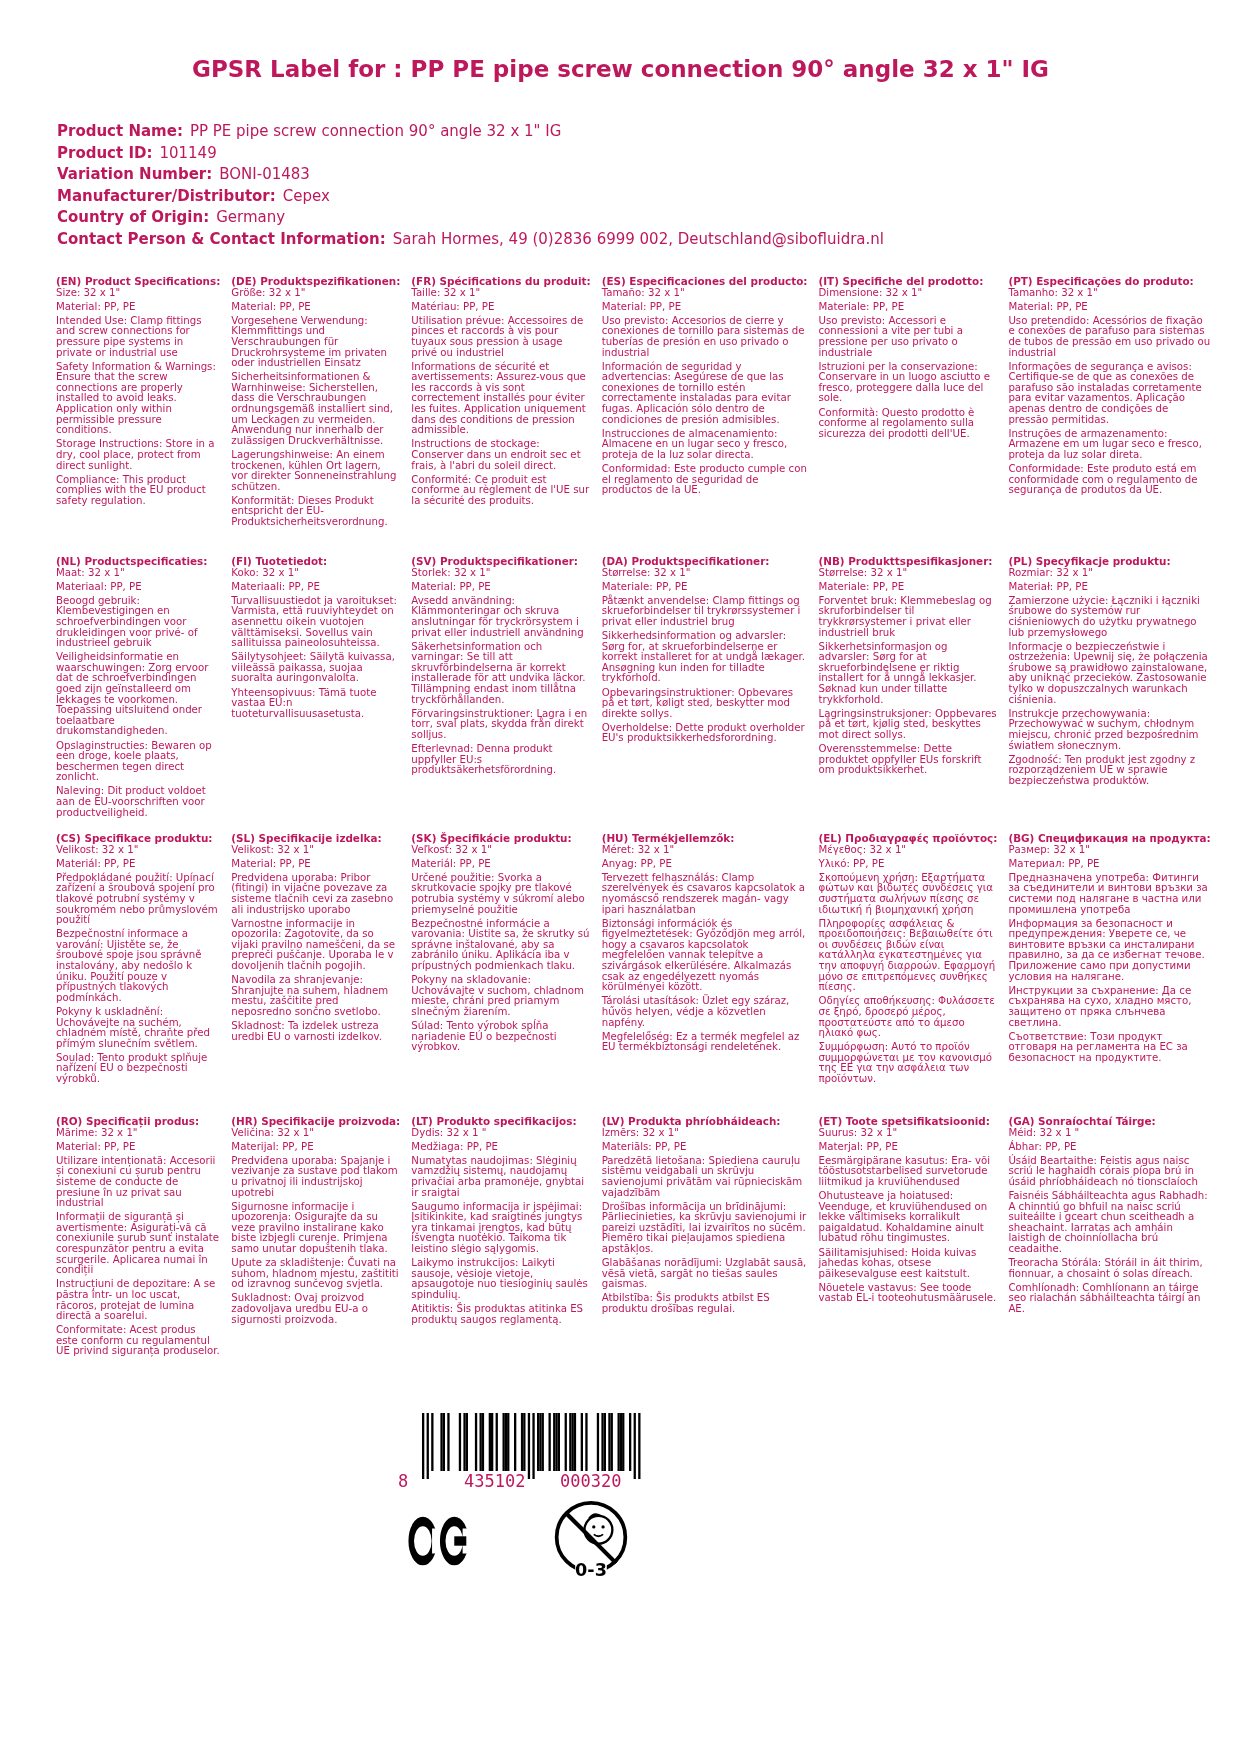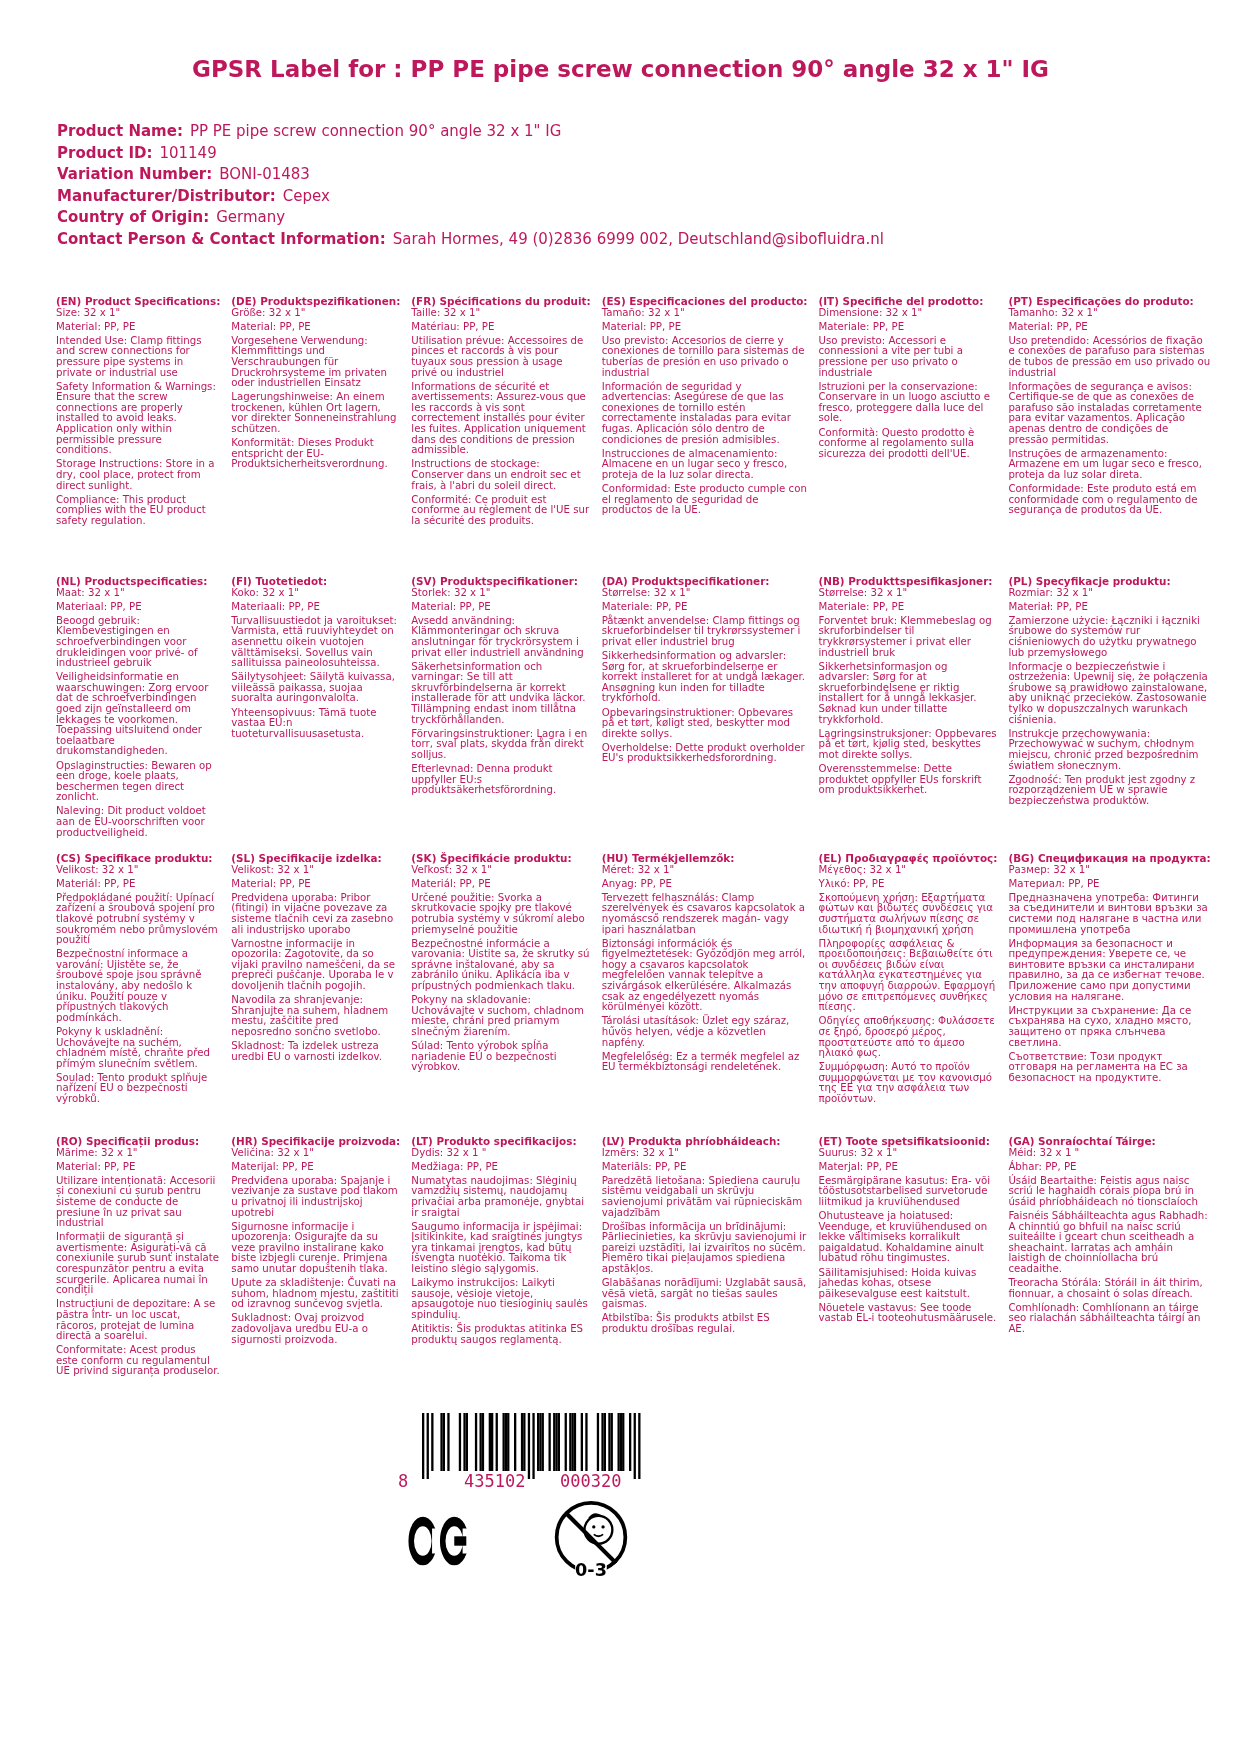--- a/index.html
+++ b/index.html
@@ -6,21 +6,21 @@
   .page{position:relative;width:1241px;height:1754px;background:#fff;color:#be185d;
         font-family:"DejaVu Sans","Liberation Sans",sans-serif;overflow:hidden;}
   .page-title{position:absolute;top:56px;left:0;width:100%;text-align:center;
               font-size:23px;font-weight:bold;margin:0;}
   .product-info{position:absolute;top:121px;left:57px;font-size:15px;line-height:21.5px;}
   .info-row{white-space:nowrap;}
   .info-label{font-weight:bold;margin-right:7px;}
   .spec-grid{position:absolute;top:276px;left:56px;width:1130px;display:grid;
              grid-template-columns:repeat(6,1fr);column-gap:11px;
              grid-template-rows:280px 277px 283px auto;align-items:start;}
-  .spec-block{font-size:10.2px;line-height:10.6px;margin-top:20px;}
+  .spec-block{font-size:10.2px;line-height:10.6px;}
   .spec-title{font-weight:bold;font-size:10.4px;white-space:nowrap;margin:0 0 1px 0;}
   .spec-block p{margin:3.5px 0 0 0;overflow-wrap:break-word;}
   .spec-block p.size-line{margin-top:0;}
   .footer{position:absolute;left:0;top:1400px;width:1241px;height:354px;}
   .barcode{position:absolute;left:392px;top:13px;width:260px;height:92px;}
   .barcode svg{position:absolute;left:30px;top:0;}
   .barcode-digits{position:absolute;left:0;top:58px;width:260px;height:22px;
                   font-family:"DejaVu Sans Mono","Liberation Mono",monospace;font-size:17px;}
   .bd0{position:absolute;left:6px;}
   .bd1{position:absolute;left:72px;}
@@ -51,20 +51,21 @@
         <p>Intended Use: Clamp fittings and screw connections for pressure pipe systems in private or industrial use</p>
         <p>Safety Information &amp; Warnings: Ensure that the screw connections are properly installed to avoid leaks. Application only within permissible pressure conditions.</p>
         <p>Storage Instructions: Store in a dry, cool place, protect from direct sunlight.</p>
         <p>Compliance: This product complies with the EU product safety regulation.</p>
       </div>
       <div class="spec-block">
         <div class="spec-title">(DE) Produktspezifikationen:</div>
         <p class="size-line">Größe: 32 x 1"</p>
         <p>Material: PP, PE</p>
         <p>Vorgesehene Verwendung: Klemmfittings und Verschraubungen für Druckrohrsysteme im privaten oder industriellen Einsatz</p>
+        <p>Sicherheitsinformationen &amp; Warnhinweise: Sicherstellen, dass die Verschraubungen ordnungsgemäß installiert sind, um Leckagen zu vermeiden. Anwendung nur innerhalb der zulässigen Druckverhältnisse.</p>
         <p>Lagerungshinweise: An einem trockenen, kühlen Ort lagern, vor direkter Sonneneinstrahlung schützen.</p>
         <p>Konformität: Dieses Produkt entspricht der EU-Produktsicherheitsverordnung.</p>
       </div>
       <div class="spec-block">
         <div class="spec-title">(FR) Spécifications du produit:</div>
         <p class="size-line">Taille: 32 x 1"</p>
         <p>Matériau: PP, PE</p>
         <p>Utilisation prévue: Accessoires de pinces et raccords à vis pour tuyaux sous pression à usage privé ou industriel</p>
         <p>Informations de sécurité et avertissements: Assurez-vous que les raccords à vis sont correctement installés pour éviter les fuites. Application uniquement dans des conditions de pression admissible.</p>
         <p>Instructions de stockage: Conserver dans un endroit sec et frais, à l'abri du soleil direct.</p>
@@ -130,21 +131,21 @@
         <p>Sikkerhedsinformation og advarsler: Sørg for, at skrueforbindelserne er korrekt installeret for at undgå lækager. Ansøgning kun inden for tilladte trykforhold.</p>
         <p>Opbevaringsinstruktioner: Opbevares på et tørt, køligt sted, beskytter mod direkte sollys.</p>
         <p>Overholdelse: Dette produkt overholder EU's produktsikkerhedsforordning.</p>
       </div>
       <div class="spec-block">
         <div class="spec-title">(NB) Produkttspesifikasjoner:</div>
         <p class="size-line">Størrelse: 32 x 1"</p>
         <p>Materiale: PP, PE</p>
         <p>Forventet bruk: Klemmebeslag og skruforbindelser til trykkrørsystemer i privat eller industriell bruk</p>
         <p>Sikkerhetsinformasjon og advarsler: Sørg for at skrueforbindelsene er riktig installert for å unngå lekkasjer. Søknad kun under tillatte trykkforhold.</p>
-        <p>Lagringsinstruksjoner: Oppbevares på et tørt, kjølig sted, beskyttes mot direkte sollys.</p>
+        <p>Lagringsinstruksjoner: Oppbevares på et tørt, kjølig sted, beskyttes mot direct sollys.</p>
         <p>Overensstemmelse: Dette produktet oppfyller EUs forskrift om produktsikkerhet.</p>
       </div>
       <div class="spec-block">
         <div class="spec-title">(PL) Specyfikacje produktu:</div>
         <p class="size-line">Rozmiar: 32 x 1"</p>
         <p>Materiał: PP, PE</p>
         <p>Zamierzone użycie: Łączniki i łączniki śrubowe do systemów rur ciśnieniowych do użytku prywatnego lub przemysłowego</p>
         <p>Informacje o bezpieczeństwie i ostrzeżenia: Upewnij się, że połączenia śrubowe są prawidłowo zainstalowane, aby uniknąć przecieków. Zastosowanie tylko w dopuszczalnych warunkach ciśnienia.</p>
         <p>Instrukcje przechowywania: Przechowywać w suchym, chłodnym miejscu, chronić przed bezpośrednim światłem słonecznym.</p>
         <p>Zgodność: Ten produkt jest zgodny z rozporządzeniem UE w sprawie bezpieczeństwa produktów.</p>

